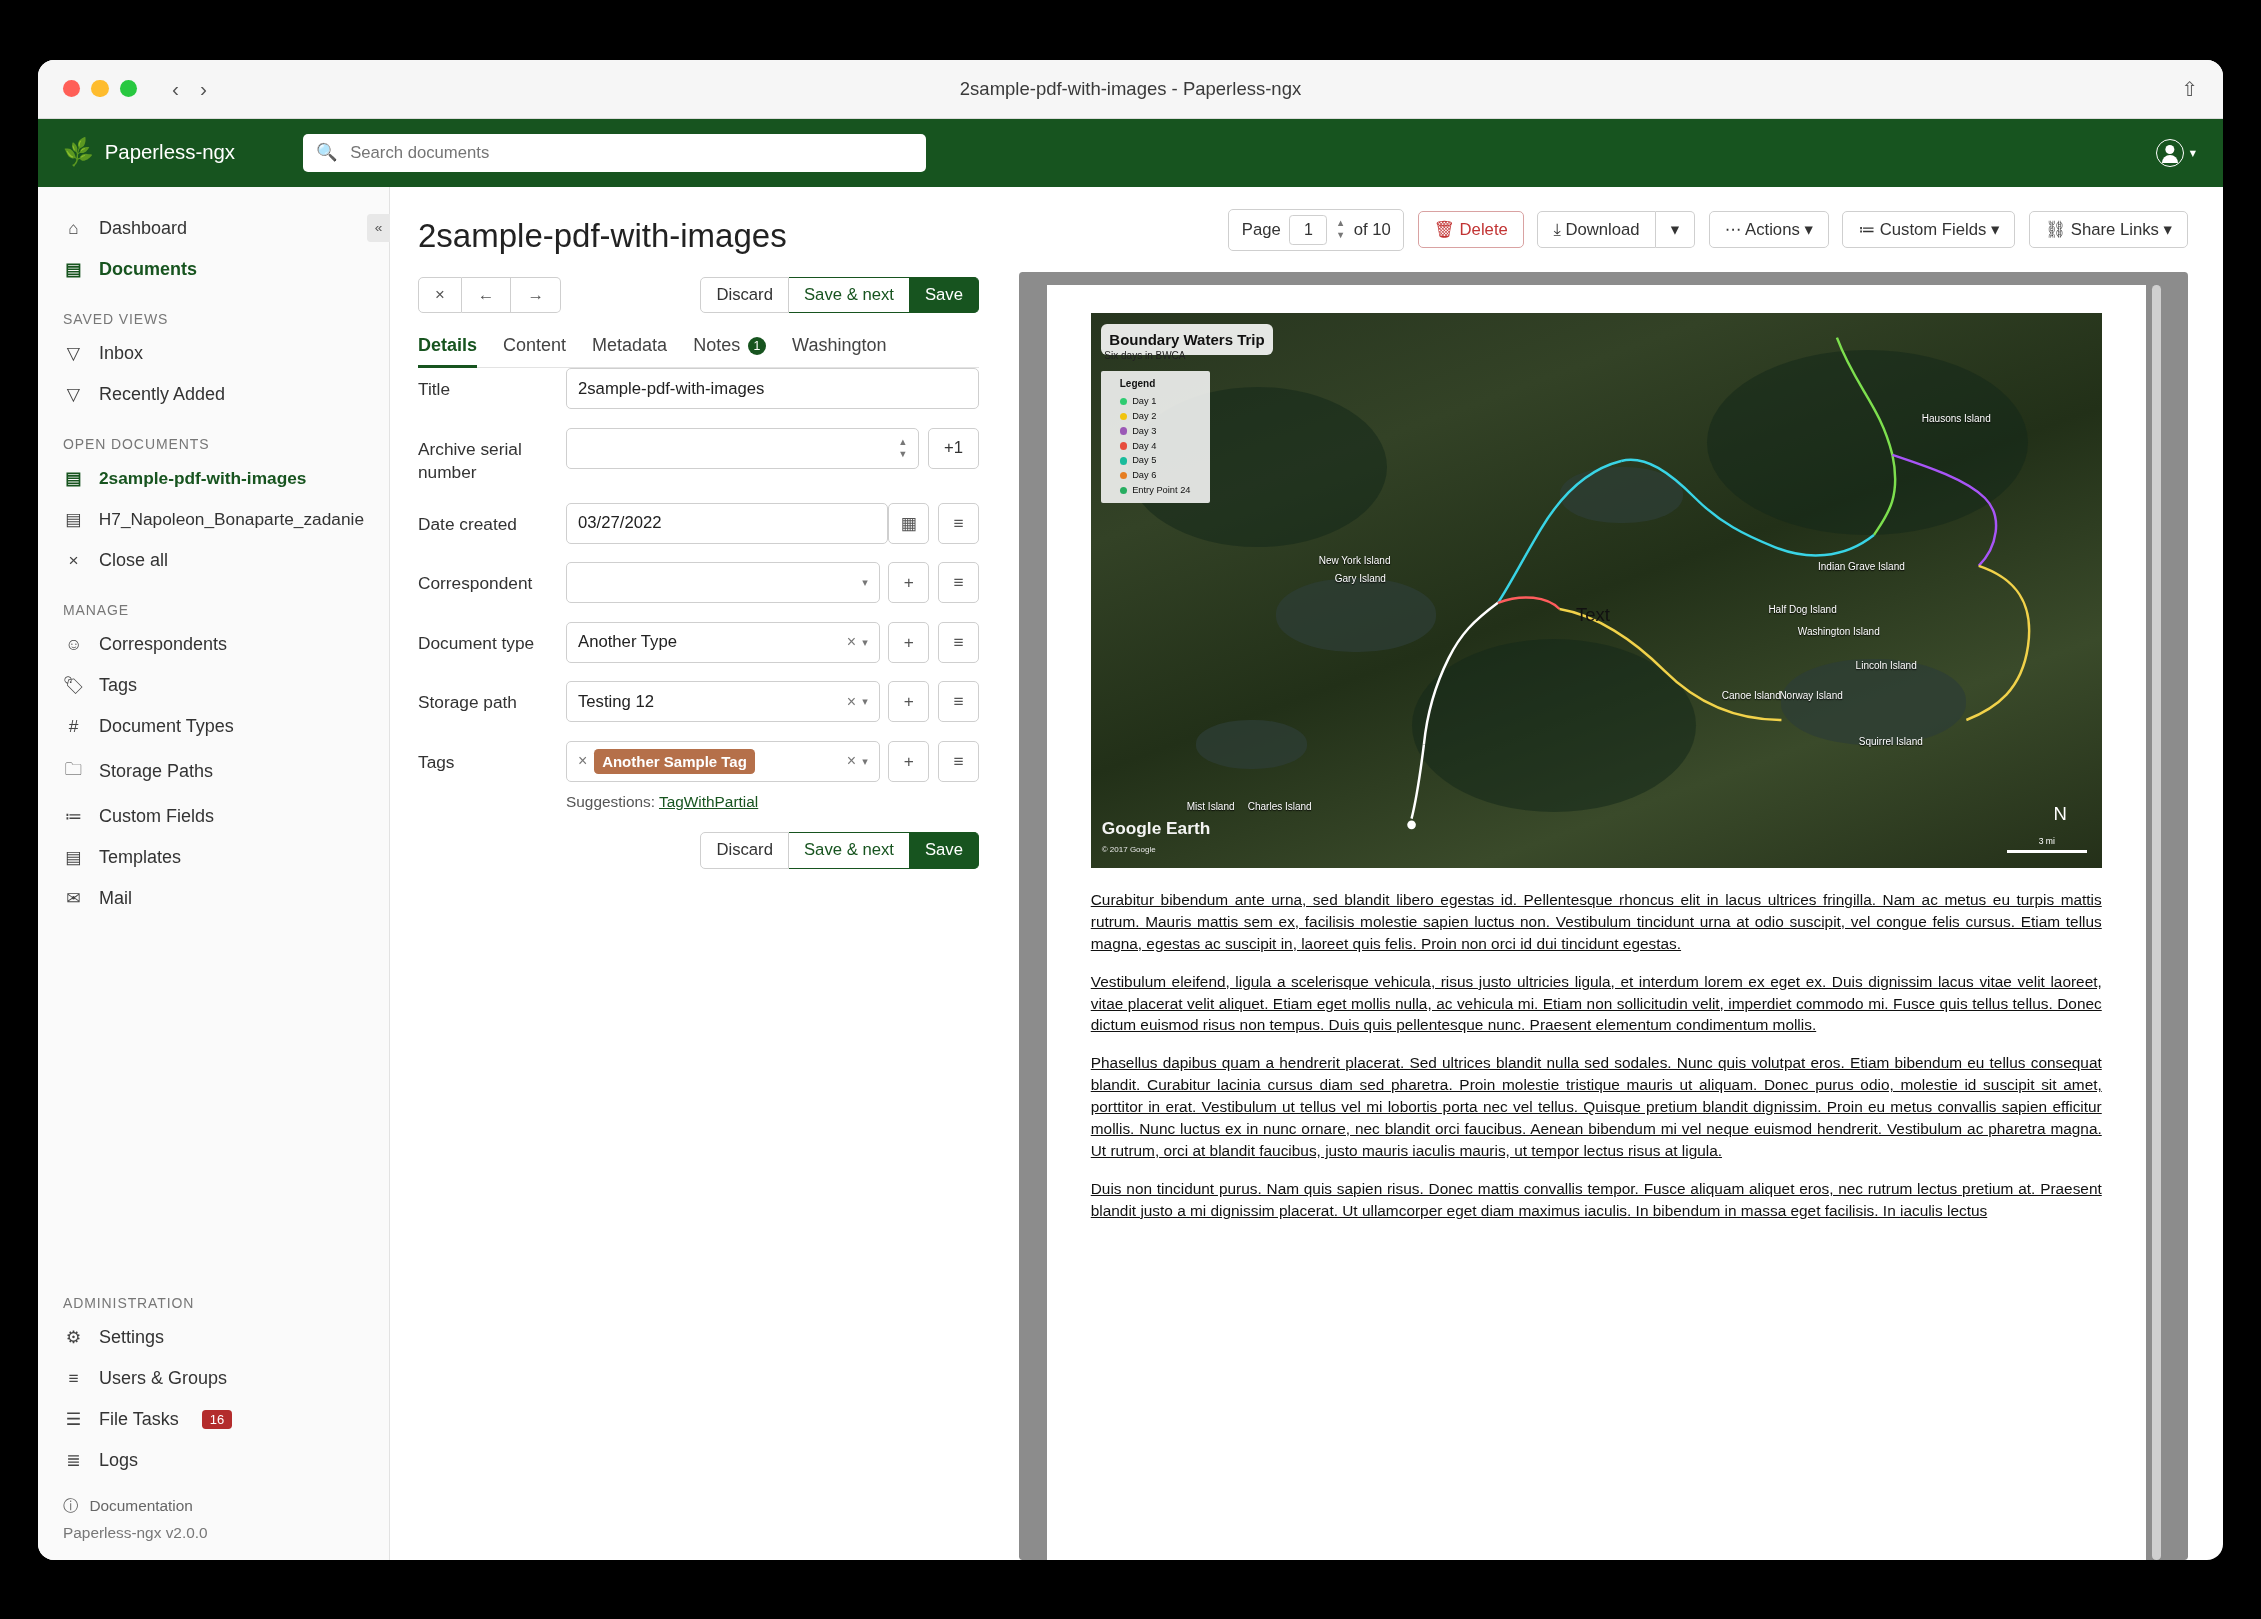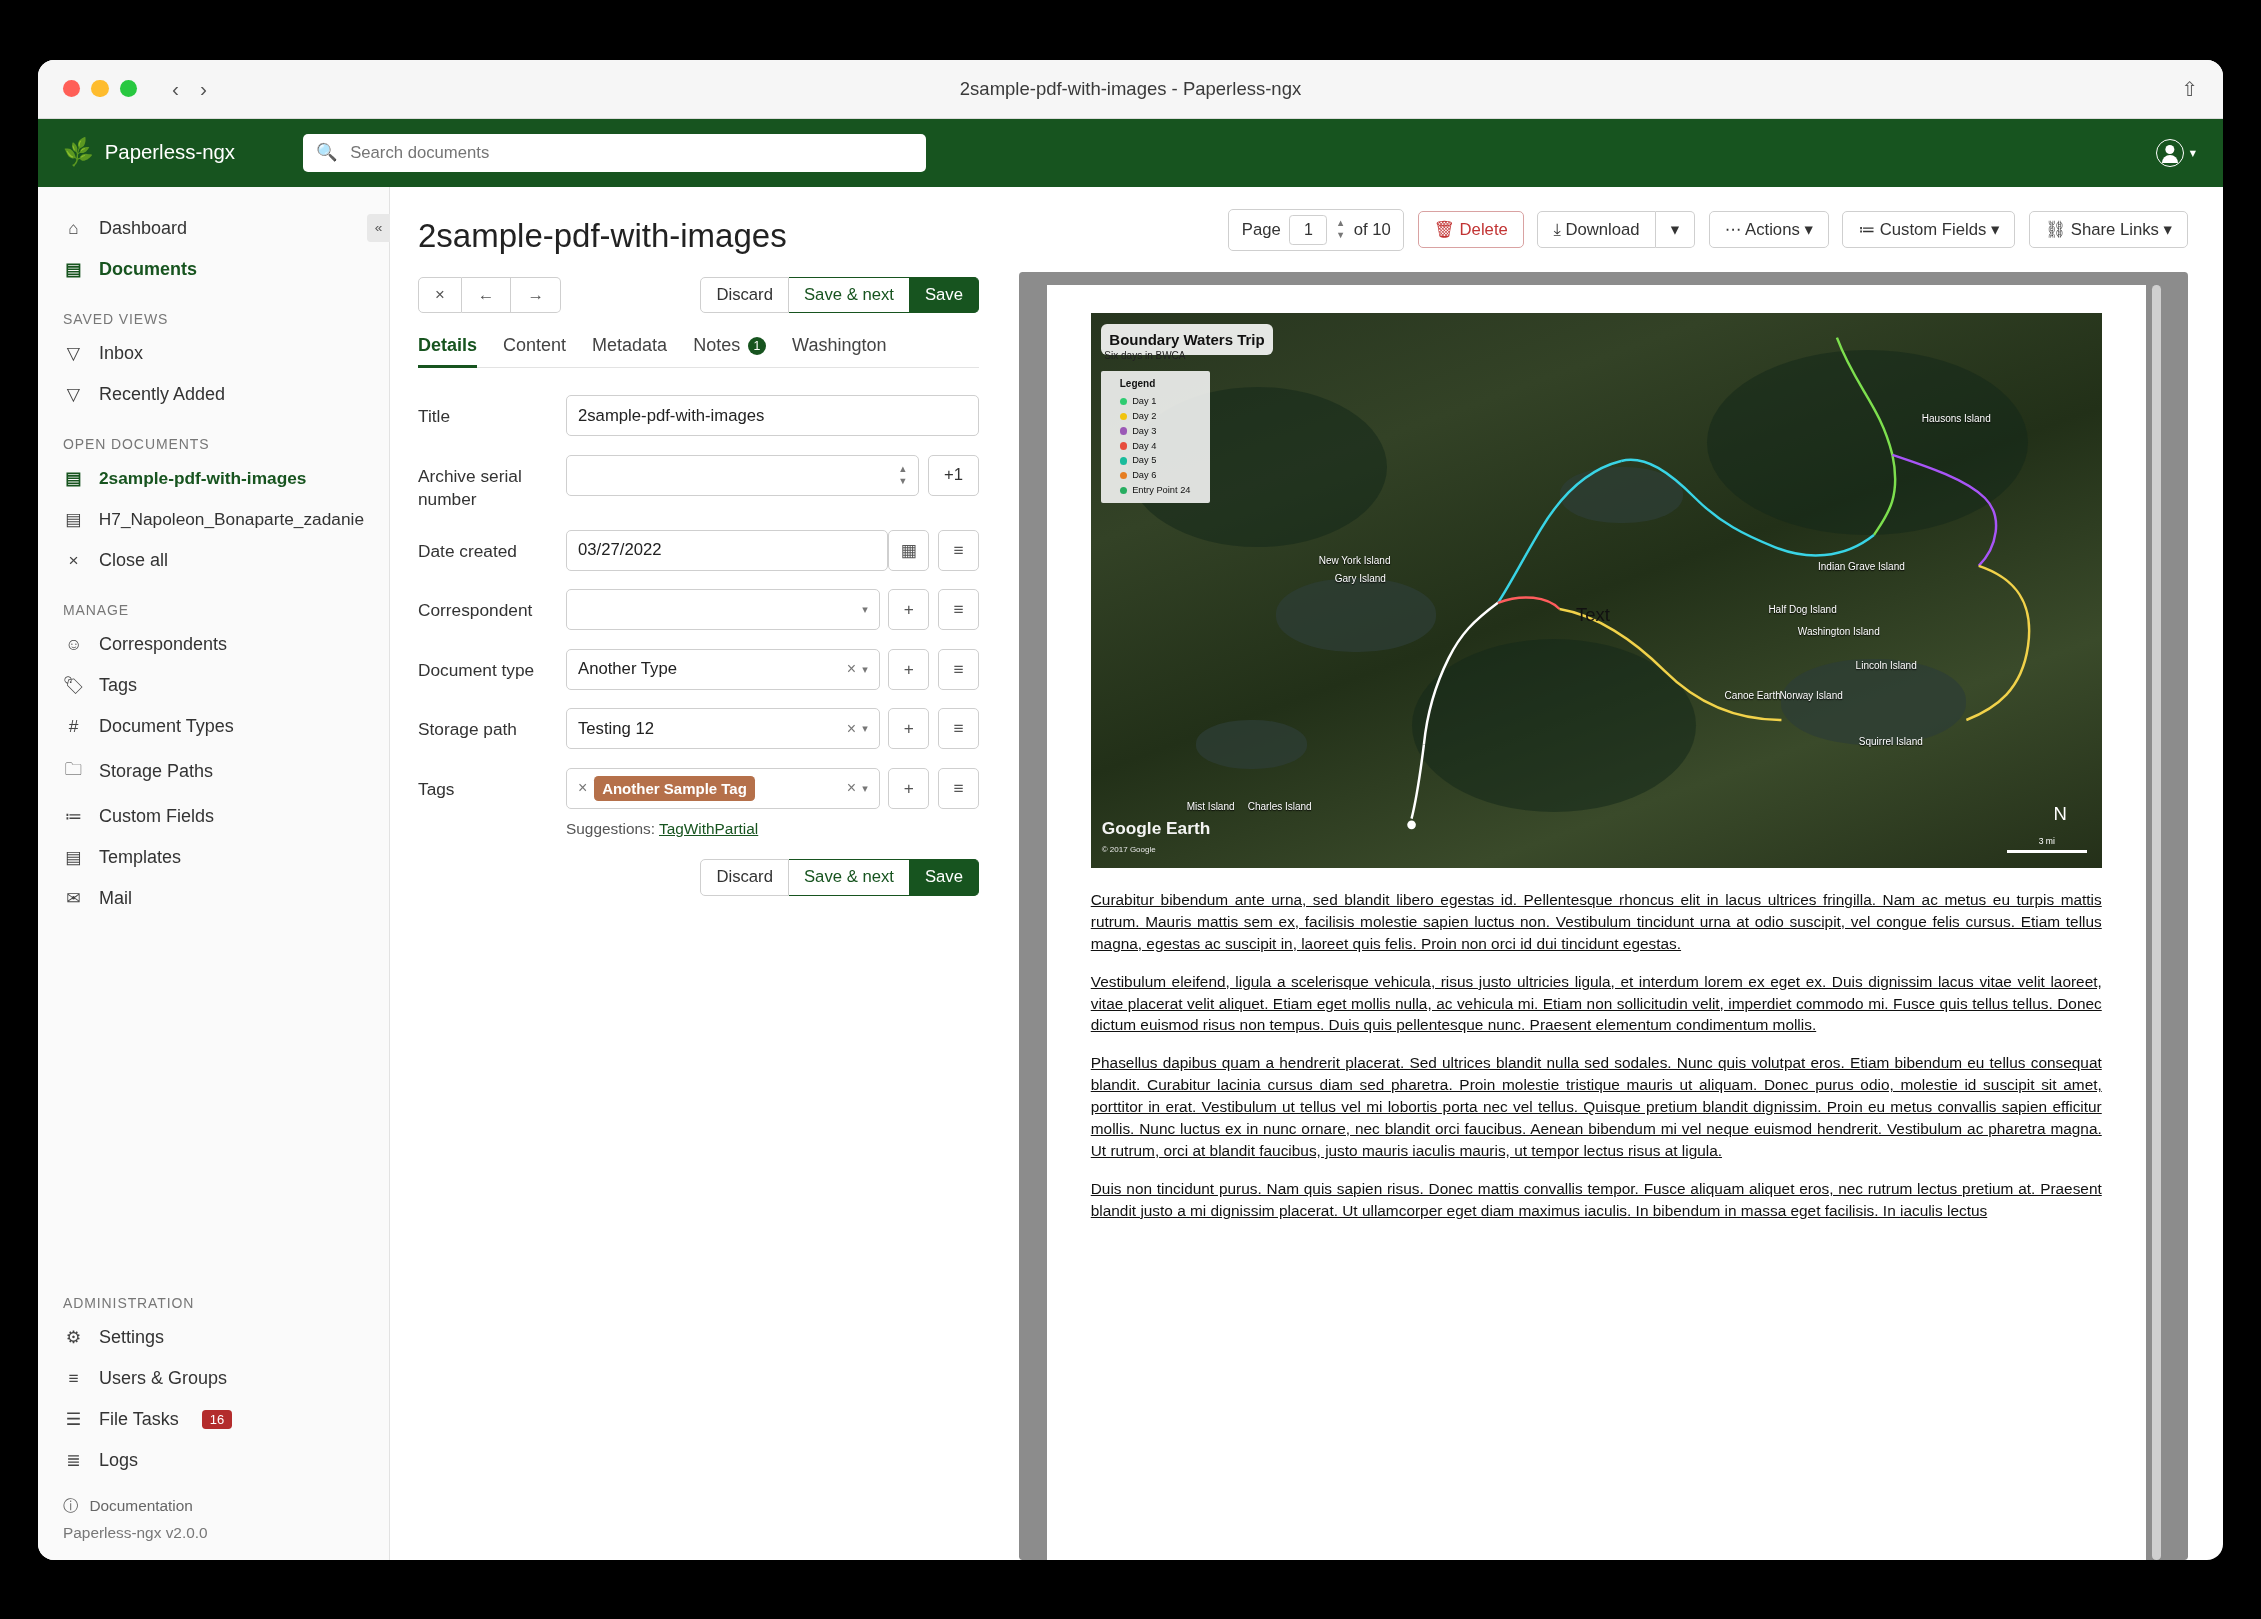--- a/index.html
+++ b/index.html
@@ -137,21 +137,21 @@
     font-family: "Liberation Sans", sans-serif;
   }
   .btn-green { background: #17541f; border-color: #17541f; color: #fff; }
   .btn-outline-green { border-color: #17541f; color: #17541f; background: #fff; }
   .btn-group { display: inline-flex; }
   .btn-group .btn { border-radius: 0; border-left-width: 0; }
   .btn-group .btn:first-child { border-radius: 5px 0 0 5px; border-left-width: 0.6px; }
   .btn-group .btn:last-child { border-radius: 0 5px 5px 0; }
   .row-toolbar { display: flex; align-items: center; justify-content: space-between; margin-bottom: 22px; }
   .nav-mini .btn { padding: 7.4px 16px; color: #555; }
-  .tabs { display: flex; gap: 26px; border-bottom: 1.2px solid #e3e3e3; margin-bottom: 27px; }
+  .tabs { display: flex; gap: 26px; border-bottom: 1.2px solid #e3e3e3; }
   .tab { font-size: 18px; color: #444; padding-bottom: 11px; position: relative; display:flex; align-items:center; gap:7.4px;}
   .tab.active { color: #17541f; font-weight: bold; }
   .tab.active::after {
     content: ""; position: absolute; left: 0; right: 0; bottom: -1.2px;
     height: 3.1px; background: #17541f;
   }
   .tab .pill {
     background: #17541f; color: #fff; border-radius: 50%;
     font-size: 12.3px; width: 18.5px; height: 18.5px; display:inline-flex;
     align-items:center; justify-content:center; font-weight: normal;
@@ -614,21 +614,21 @@
                   </div>
               </div>
 
               <div class="map-label" style="right:111px;top:99px;">Hausons Island</div>
               <div class="map-label" style="left:228px;top:241px;">New York Island</div>
               <div class="map-label" style="left:244px;top:259px;">Gary Island</div>
               <div class="map-label" style="right:197px;top:247px;">Indian Grave Island</div>
               <div class="map-label" style="right:265px;top:290px;">Half Dog Island</div>
               <div class="map-label" style="right:222px;top:312px;">Washington Island</div>
               <div class="map-label" style="right:185px;top:346px;">Lincoln Island</div>
-              <div class="map-label" style="right:321px;top:376px;">Canoe Earth</div>
+              <div class="map-label" style="right:321px;top:376px;">Canoe Island</div>
               <div class="map-label" style="right:259px;top:376px;">Norway Island</div>
               <div class="map-label" style="right:179px;top:378px;margin-top:44px;">Squirrel Island</div>
               <div class="map-label" style="left:96px;bottom:54px;">Mist Island</div>
               <div class="map-label" style="left:157px;bottom:54px;">Charles Island</div>
 
               <div class="map-big-label" style="left:48%;top:52%;">Text</div>
 
               <div class="ge-logo">Google Earth</div>
               <div class="ge-cred">© 2017 Google</div>
               <div class="compass">N</div>

